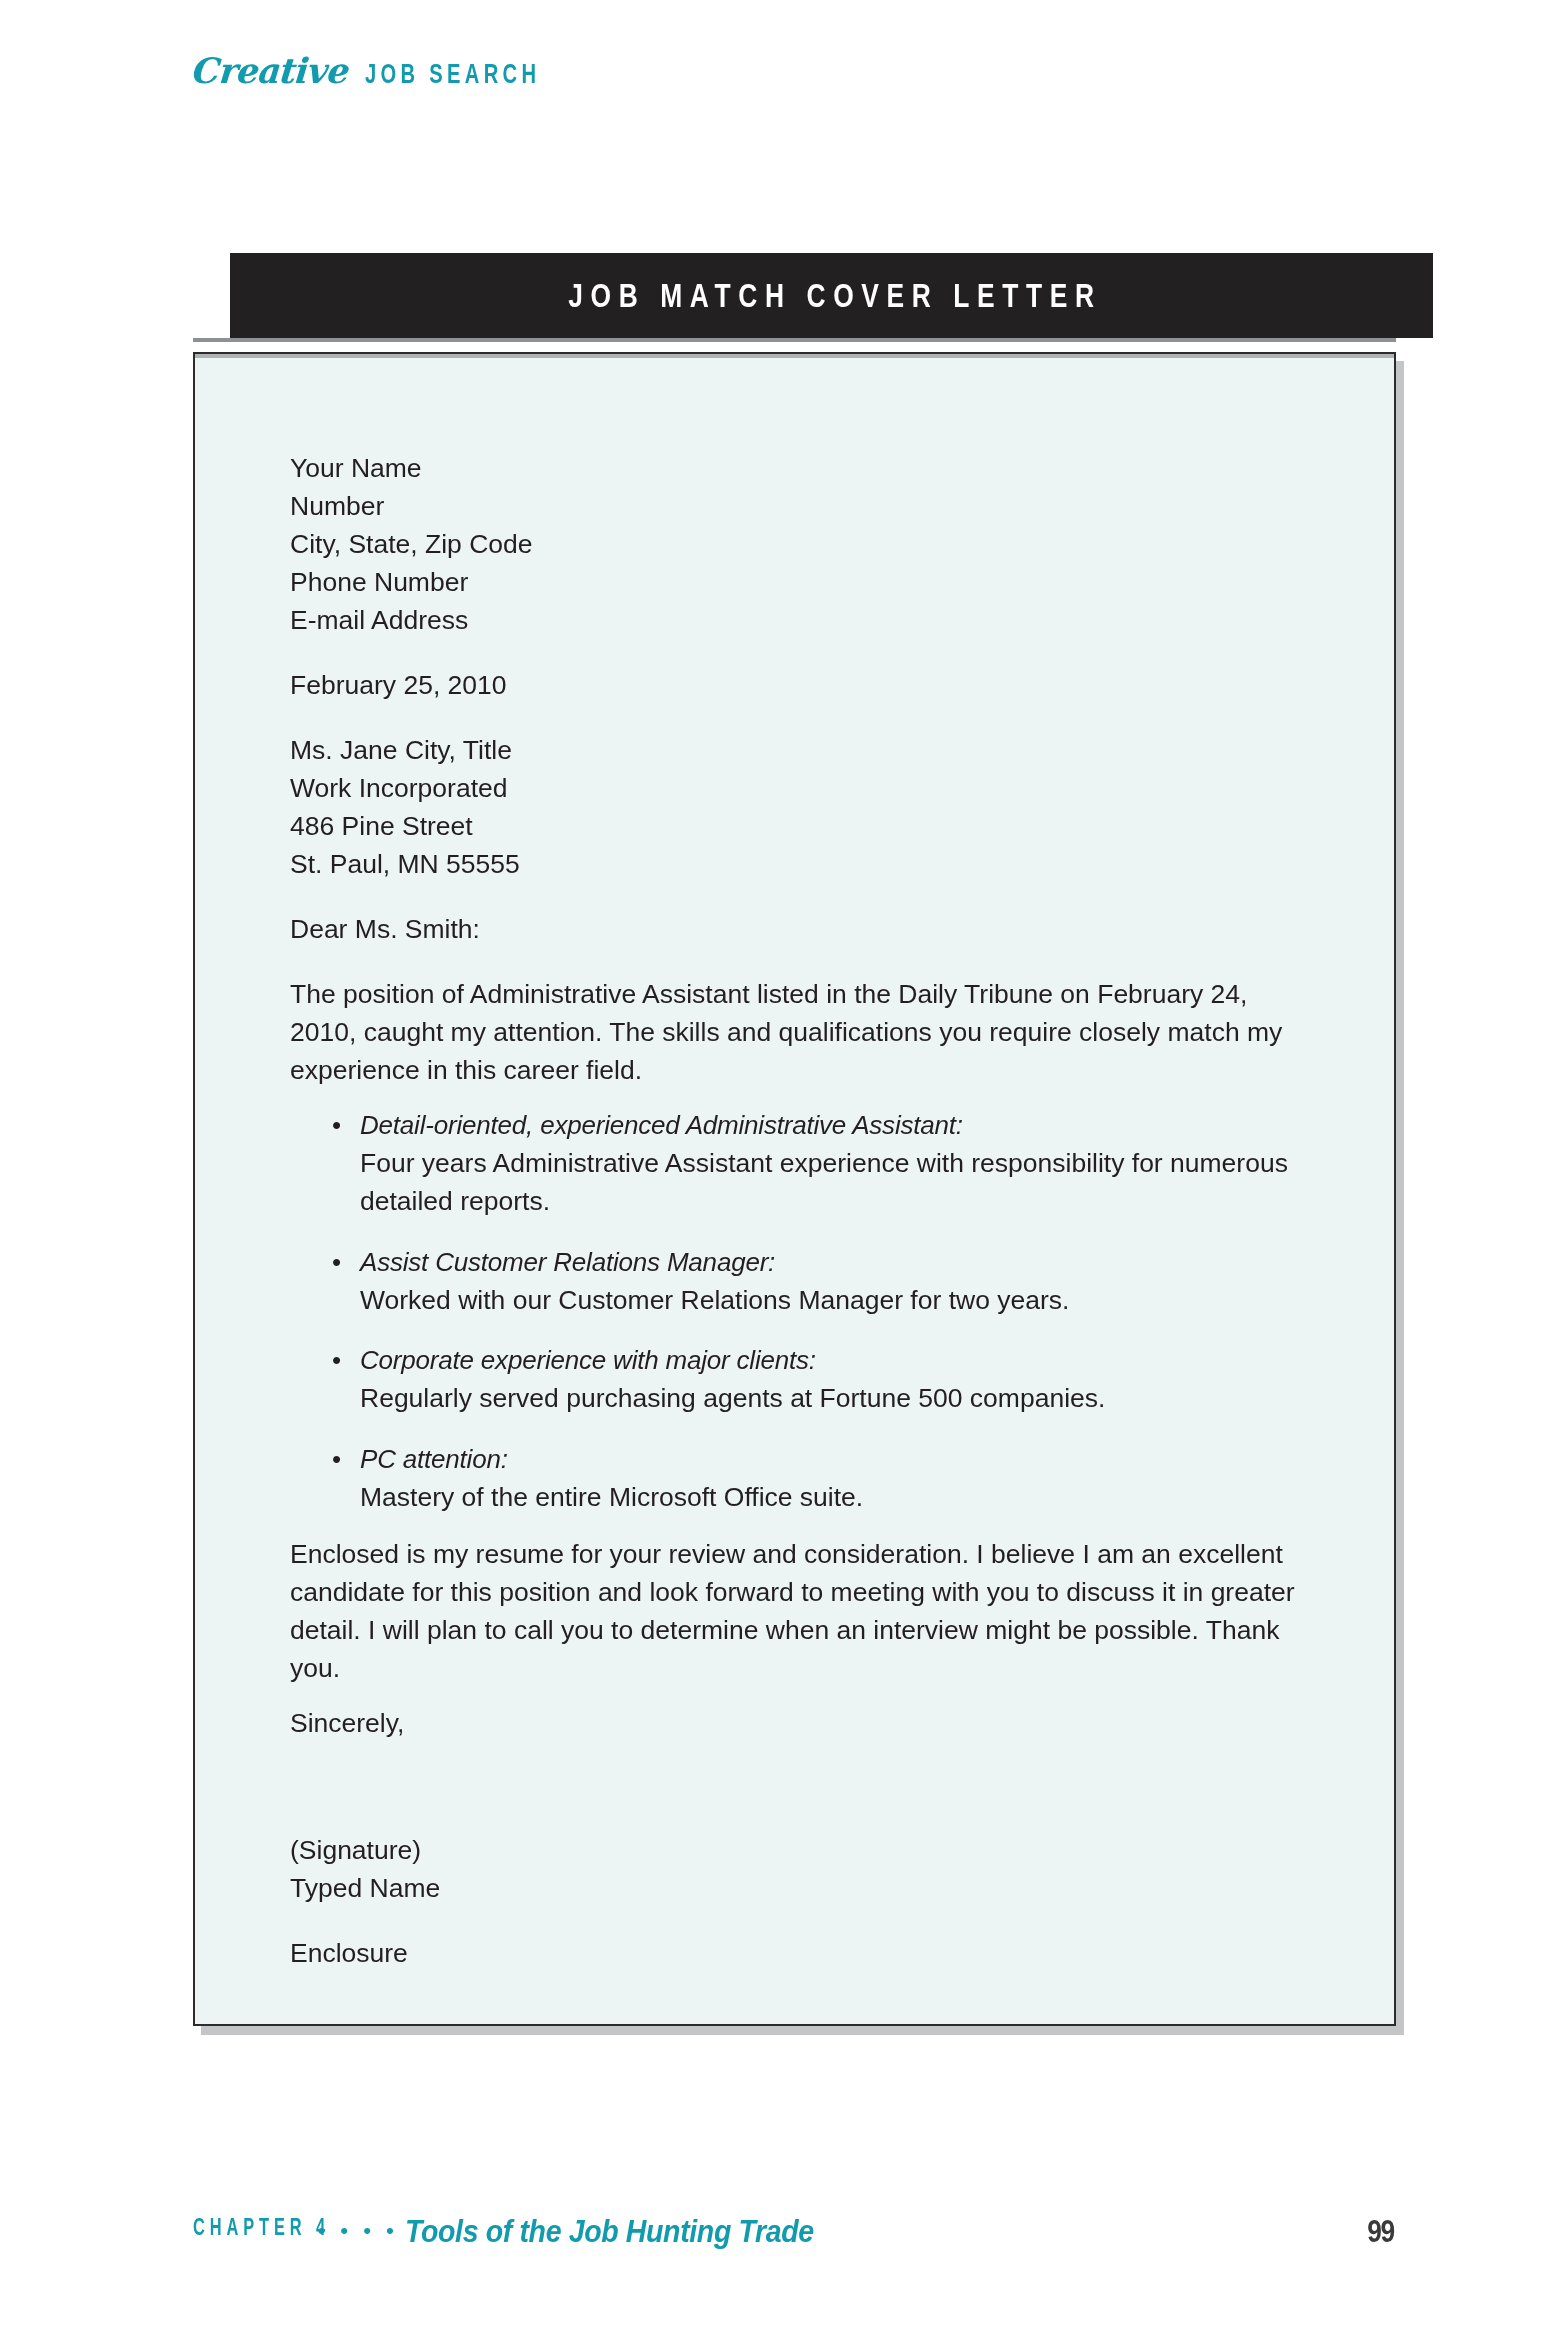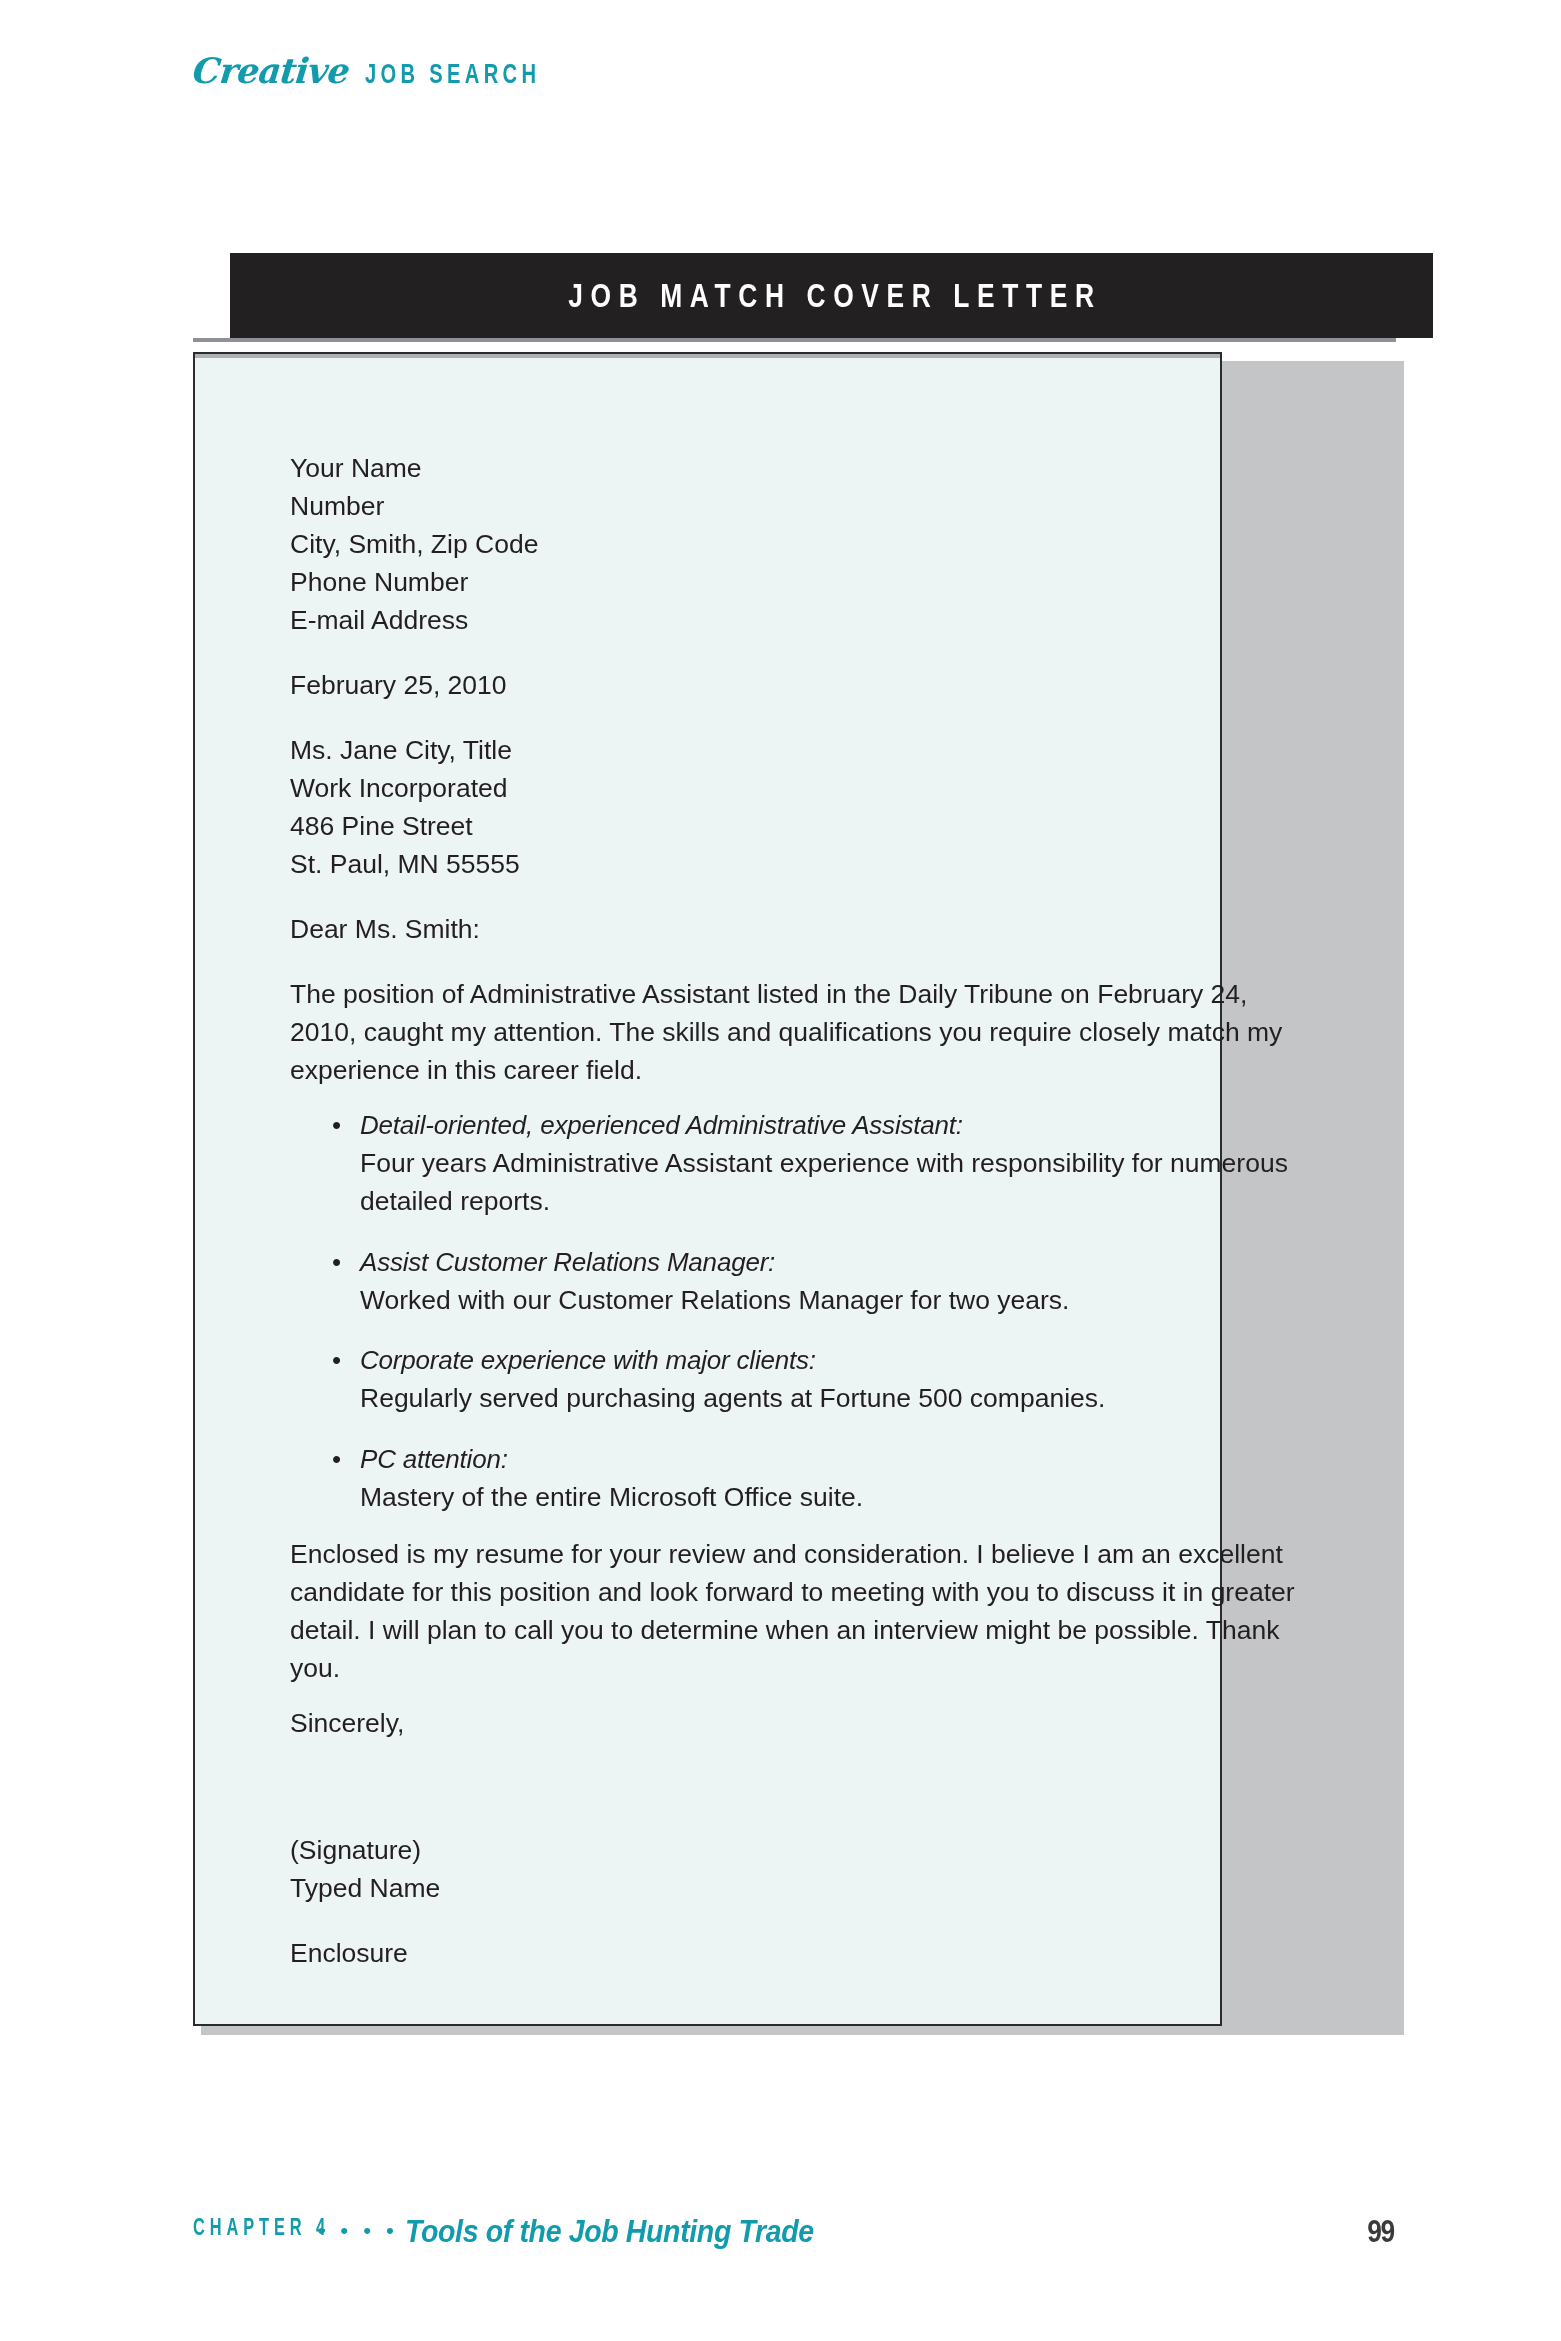--- a/index.html
+++ b/index.html
@@ -82,21 +82,21 @@
     left: 201px;
     top: 361px;
     width: 1203px;
     height: 1674px;
     background: #c3c5c6;
   }
   .letter-box {
     position: absolute;
     left: 193px;
     top: 352px;
-    width: 1029px;
+    width: 1203px;
     height: 1674px;
     background: #edf4f4;
     border: 2.6px solid #2b2b2b;
     box-sizing: border-box;
   }
   .letter-box-inner-line {
     position: absolute;
     left: 0;
     top: 0;
     right: 0;
@@ -223,21 +223,21 @@
 
 <div class="letter-shadow"></div>
 <div class="letter-box">
   <div class="letter-box-inner-line"></div>
 
   <div class="letter-content">
 
     <div class="block">
       <span class="block-line">Your Name</span>
       <span class="block-line">Number</span>
-      <span class="block-line">City, Smith, Zip Code</span>
+      <span class="block-line">City, State, Zip Code</span>
       <span class="block-line">Phone Number</span>
       <span class="block-line">E-mail Address</span>
     </div>
 
     <div class="block">February 25, 2010</div>
 
     <div class="block">
       <span class="block-line">Ms. Jane City, Title</span>
       <span class="block-line">Work Incorporated</span>
       <span class="block-line">486 Pine Street</span>

